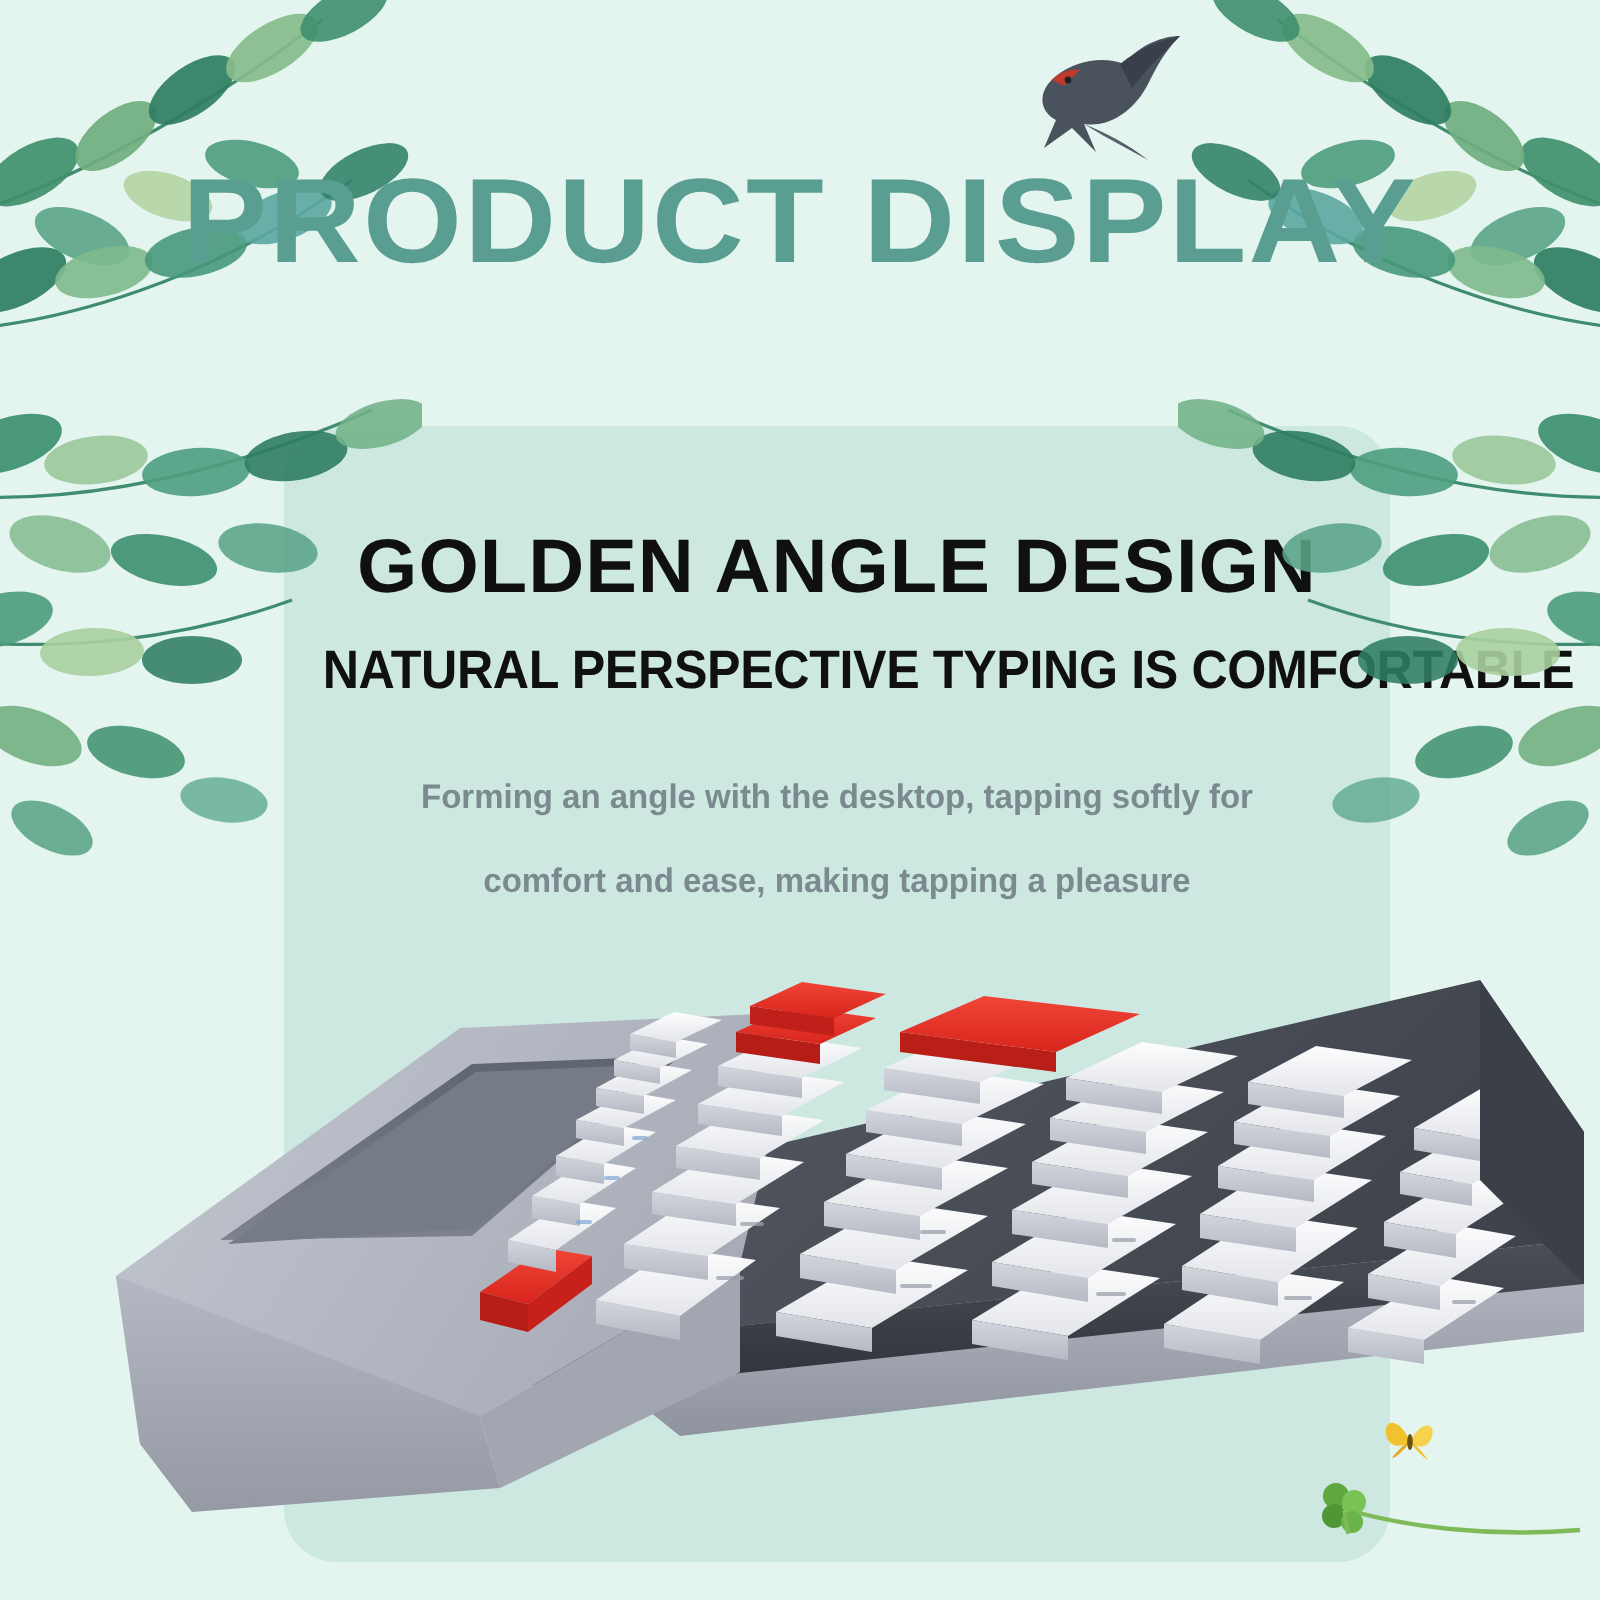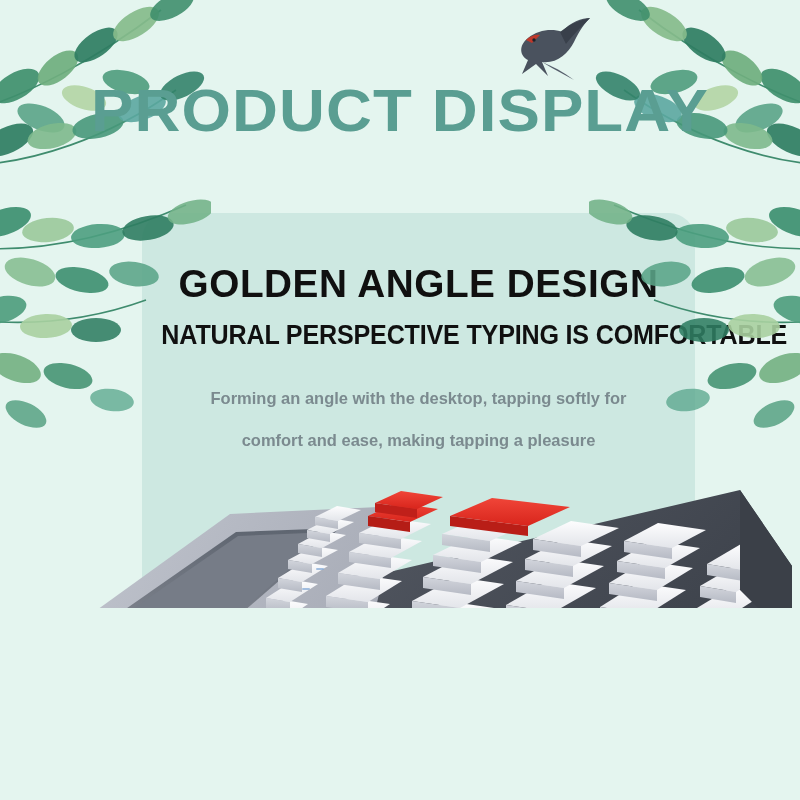--- a/index.html
+++ b/index.html
@@ -2,21 +2,21 @@
 <html><head>
 <meta charset="utf-8">
 <title>Product Display</title>
 <style>
   html,body{margin:0;padding:0;}
   body{
     width:800px;height:800px;overflow:hidden;
     font-family:"Liberation Sans",sans-serif;
     background:#e4f5ef;
   }
-  .stage{position:relative;width:800px;height:608px;overflow:hidden;background:#e4f5ef;}
+  .stage{position:relative;width:800px;height:800px;overflow:hidden;background:#e4f5ef;}
 
   
   .banner-title{
     position:absolute;left:0;right:0;top:76px;
     text-align:center;
     font-family:"Liberation Sans Narrow","Liberation Sans",sans-serif;
     font-weight:700;
     font-size:60px;
     letter-spacing:1px;
     color:#5a9e92;

